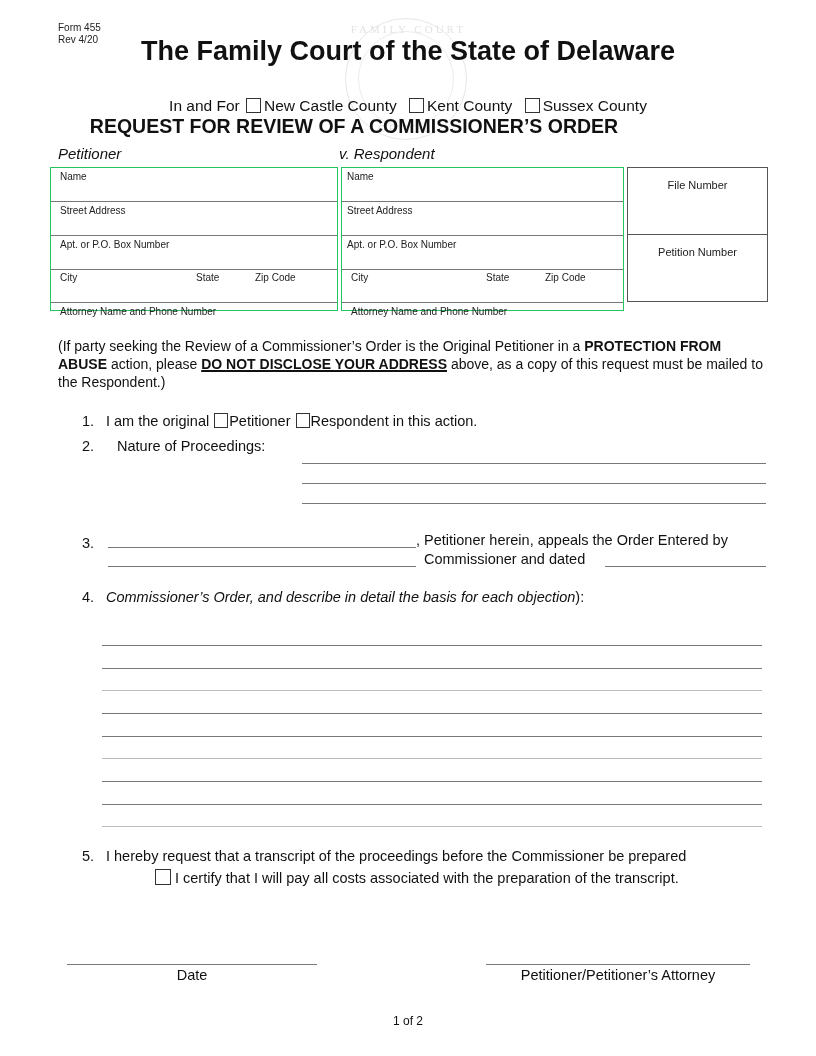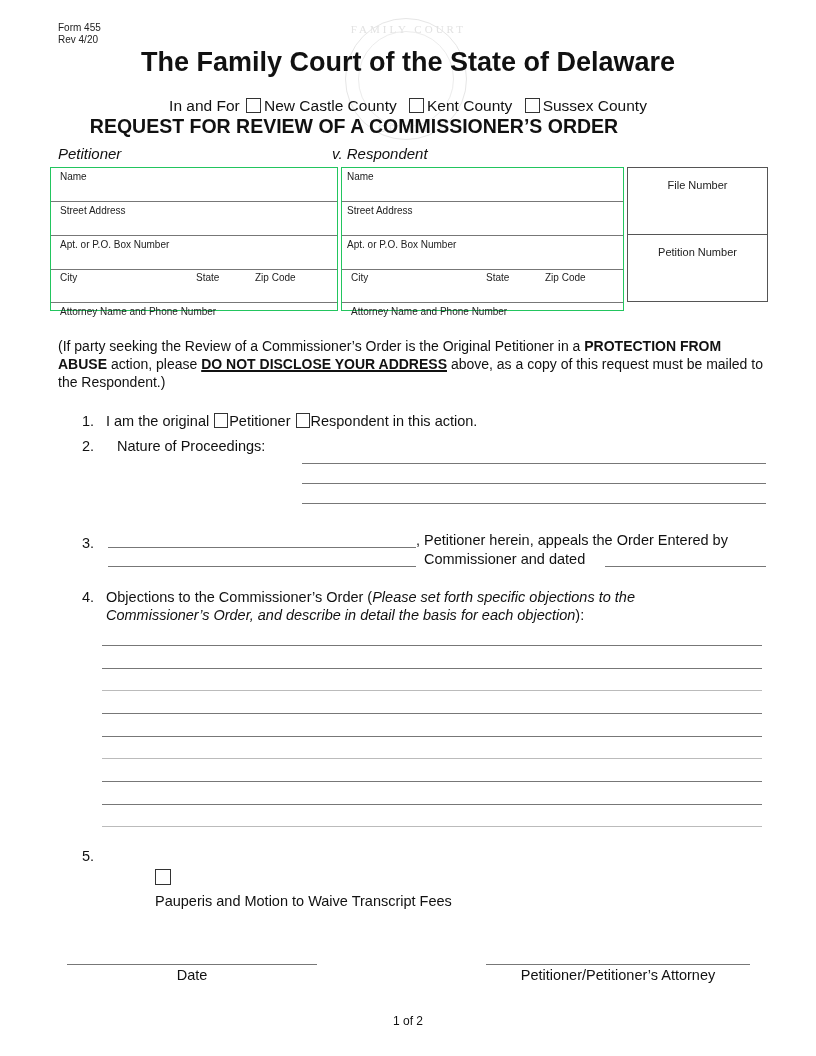--- a/index.html
+++ b/index.html
@@ -11,21 +11,21 @@
 
     .seal { left: 345px; top: 18px; width: 122px; height: 122px; border-radius: 50%;
             border: 1.5px solid #e6e6e6; }
     .seal-inner { position: absolute; left: 12px; top: 12px; width: 96px; height: 96px; border-radius: 50%;
             border: 1px solid #ececec; }
     .seal-text-top { position: absolute; left: 0; top: 4px; width: 100%; text-align: right;
             font-family: "Liberation Serif", serif; font-size: 11px; color: #e2e2e2; letter-spacing: 3px; }
     .seal-text-bot { position: absolute; left: 0; bottom: 5px; width: 100%; text-align: center;
             font-family: "Liberation Serif", serif; font-size: 11px; color: #e2e2e2; letter-spacing: 3px; }
 
-    .court-title { left: 0; width: 816px; top: 45px; text-align: center; font-size: 27px; font-weight: bold; line-height: 34px; }
+    .court-title { left: 0; width: 816px; top: 34px; text-align: center; font-size: 27px; font-weight: bold; line-height: 34px; }
     .county-line { left: 0; width: 816px; top: 78px; text-align: center; font-size: 15.5px; line-height: 20px; margin-top: 18px; }
     .cb { display: inline-block; width: 15px; height: 15px; border: 1px solid #333; vertical-align: -2px; background: #fff; }
     .county-line .cb { margin: 0 3px 0 2px; }
     .county-line .gap { display: inline-block; width: 6px; }
 
     .form-title { left: 0; width: 708px; top: 114px; text-align: center; font-size: 19.5px; font-weight: bold; line-height: 24px; }
 
     .party-label { font-size: 15px; font-style: italic; top: 145px; line-height: 18px; }
 
     .party-box { top: 167px; height: 144px; border: 1px solid #22c55e; text-align: center; }
@@ -68,21 +68,21 @@
 <div class="abs county-line">
   <span>In and For</span>
   <span class="cb"></span><span>New Castle County</span><span class="gap"></span>
   <span class="cb"></span><span>Kent County</span><span class="gap"></span>
   <span class="cb"></span><span>Sussex County</span>
 </div>
 
 <div class="abs form-title">REQUEST FOR REVIEW OF A COMMISSIONER’S ORDER</div>
 
 <div class="abs party-label" style="left:58px;">Petitioner</div>
-<div class="abs party-label" style="left:332px;">v. Respondent</div>
+<div class="abs party-label" style="left:339px;">v. Respondent</div>
 
 <div class="abs party-box" style="left:50px; width:288px;">
   <div class="row" style="top:0;">
     <span class="lbl" style="left:9px;">Name</span>
   </div>
   <div class="row" style="top:34px;">
     <span class="lbl" style="left:9px;">Street Address</span>
   </div>
   <div class="row" style="top:68px;">
     <span class="lbl" style="left:9px;">Apt. or P.O. Box Number</span>
@@ -147,44 +147,41 @@
 <div class="abs item" style="left:82px; top:534px;">3.</div>
 <div class="abs hline" style="left:108px; top:547px; width:308px;"></div>
 <div class="abs item" style="left:416px; top:531px;">, Petitioner herein, appeals the Order Entered by</div>
 <div class="abs hline" style="left:108px; top:566px; width:308px;"></div>
 <div class="abs item" style="left:424px; top:550px;">Commissioner and dated</div>
 <div class="abs hline" style="left:605px; top:566px; width:161px;"></div>
 
 <div class="abs item" style="left:82px; top:588px; width:680px;">
   <span class="num">4.</span>
   <div style="margin-left:24px;">
-    <span>Objections to the Commissioner’s Order (</span><span class="italic">Please set forth specific objections to the</span>
-  </div>
-  <div style="margin-left:24px;">
     <span class="italic">Commissioner’s Order, and describe in detail the basis for each objection</span><span>):</span>
   </div>
 </div>
 <div class="abs hline" style="left:102px; top:645px; width:660px;"></div>
 <div class="abs hline" style="left:102px; top:668px; width:660px;"></div>
 <div class="abs hline light" style="left:102px; top:690px; width:660px;"></div>
 <div class="abs hline" style="left:102px; top:713px; width:660px;"></div>
 <div class="abs hline" style="left:102px; top:736px; width:660px;"></div>
 <div class="abs hline light" style="left:102px; top:758px; width:660px;"></div>
 <div class="abs hline" style="left:102px; top:781px; width:660px;"></div>
 <div class="abs hline" style="left:102px; top:804px; width:660px;"></div>
 <div class="abs hline light" style="left:102px; top:826px; width:660px;"></div>
 
 <div class="abs item" style="left:82px; top:847px; width:690px;">
   <span class="num">5.</span>
+  <span style="margin-left:24px;">I hereby request that a transcript of the proceedings before the Commissioner be prepared</span>
 </div>
 <div class="abs item" style="left:155px; top:869px; width:610px;">
-  <span class="item-cb" style="width:16px;height:16px;margin:0 4px 0 0;"></span>
+  <span class="item-cb" style="width:16px;height:16px;margin:0 4px 0 0;"></span><span>I certify that I will pay all costs associated with the preparation of the transcript.</span>
 </div>
 <div class="abs item" style="left:155px; top:891px; width:610px;">
-  <div style="margin-top:1px;">Pauperis and Motion to Waive Transcript Fees</div>
 </div>
 
 <div class="abs hline" style="left:67px; top:964px; width:250px;"></div>
 <div class="abs item" style="left:67px; top:966px; width:250px; text-align:center;">Date</div>
 <div class="abs hline" style="left:486px; top:964px; width:264px;"></div>
 <div class="abs item" style="left:486px; top:966px; width:264px; text-align:center;">Petitioner/Petitioner’s Attorney</div>
 
 <div class="abs" style="left:0; width:816px; top:1014px; text-align:center; font-size:12px;">1 of 2</div>
 
 </body></html>

